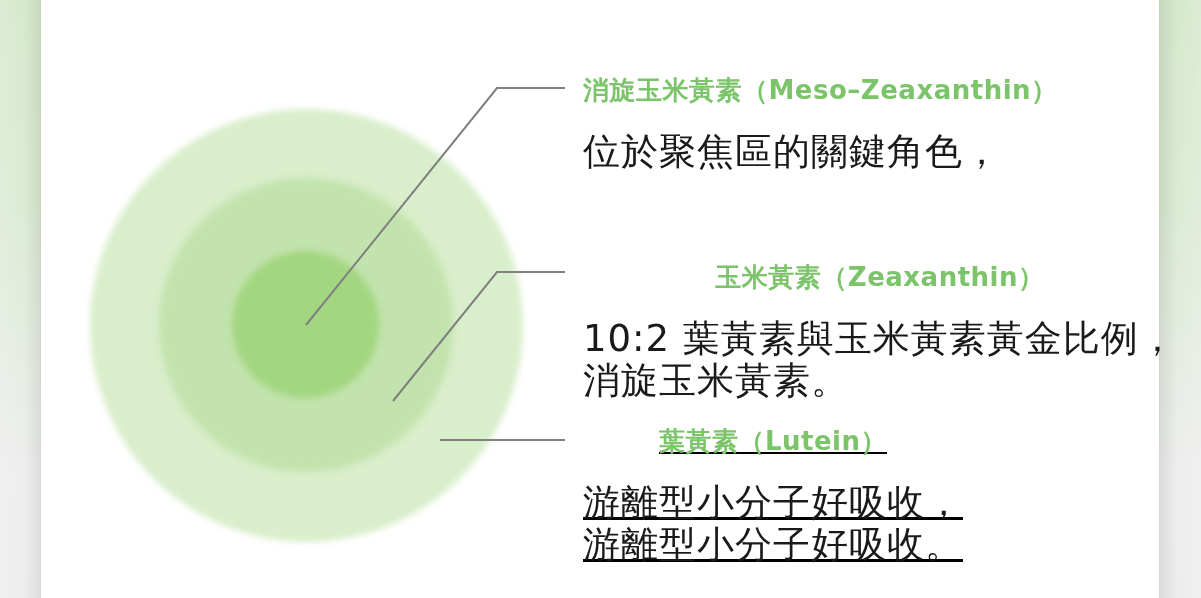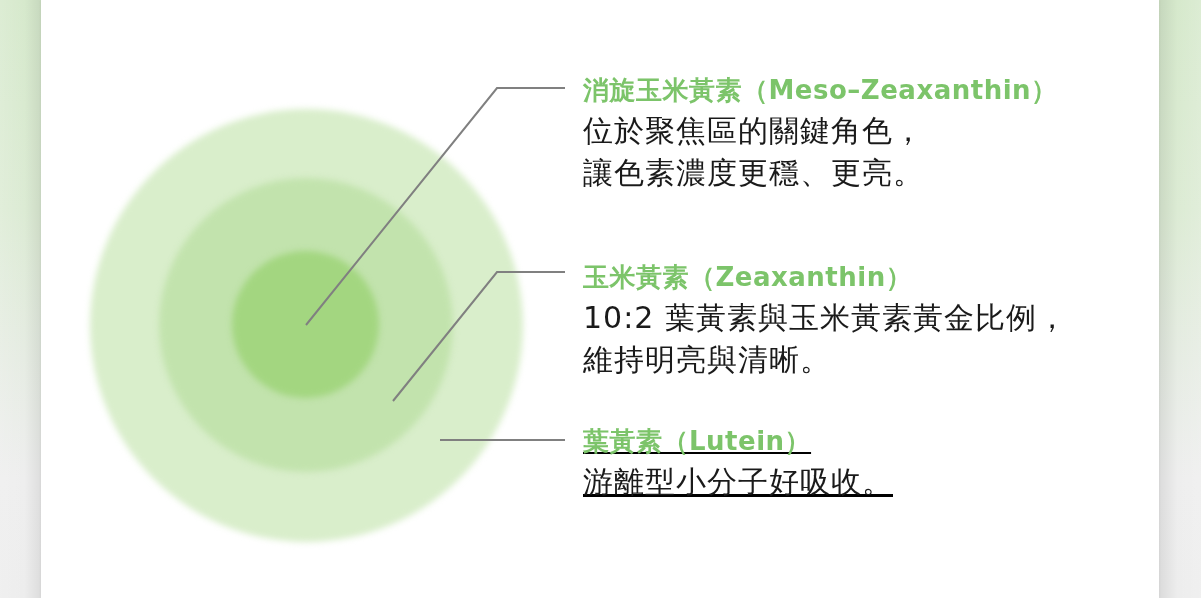--- a/index.html
+++ b/index.html
@@ -64,24 +64,25 @@
       position: absolute;
       left: 583px;
     }
     .label-title {
       font-size: 26px;
       font-weight: bold;
       color: #7cc46a;
       line-height: 32px;
       white-space: nowrap;
       letter-spacing: 0.5px;
+      text-align: center;
     }
     .label-desc {
-      margin-top: 4px;
-      font-size: 30px;
+      margin-top: 25px;
+      font-size: 37px;
       color: #1a1a1a;
       line-height: 42px;
       white-space: nowrap;
       letter-spacing: 1px;
     }
     .label-desc div { display: block; }
     #block-meso { top: 74px; }
     #block-zea  { top: 261px; }
     #block-lutein { top: 425px; text-decoration: underline; }
   </style>
@@ -100,30 +101,30 @@
 <svg class="leaders" viewBox="0 0 1201 598">
   <polyline points="306,325 497,88 565,88" fill="none" stroke="#808080" stroke-width="2"></polyline>
   <polyline points="393,401 497,272 565,272" fill="none" stroke="#808080" stroke-width="2"></polyline>
   <polyline points="440,440 565,440" fill="none" stroke="#808080" stroke-width="2"></polyline>
 </svg>
 
 <div class="label-block" id="block-meso">
   <div class="label-title">消旋玉米黃素（Meso–Zeaxanthin）</div>
   <div class="label-desc">
     <div>位於聚焦區的關鍵角色，</div>
-    <div>讓色素濃度更穩、更亮。</div>
   </div>
 </div>
 
 <div class="label-block" id="block-zea">
   <div class="label-title">玉米黃素（Zeaxanthin）</div>
   <div class="label-desc">
     <div>10:2 葉黃素與玉米黃素黃金比例，</div>
-    <div>維持明亮與清晰。</div>
+    <div>消旋玉米黃素。</div>
   </div>
 </div>
 
 <div class="label-block" id="block-lutein">
   <div class="label-title">葉黃素（Lutein）</div>
   <div class="label-desc">
+    <div>游離型小分子好吸收，</div>
     <div>游離型小分子好吸收。</div>
   </div>
 </div>
 
 </body></html>

